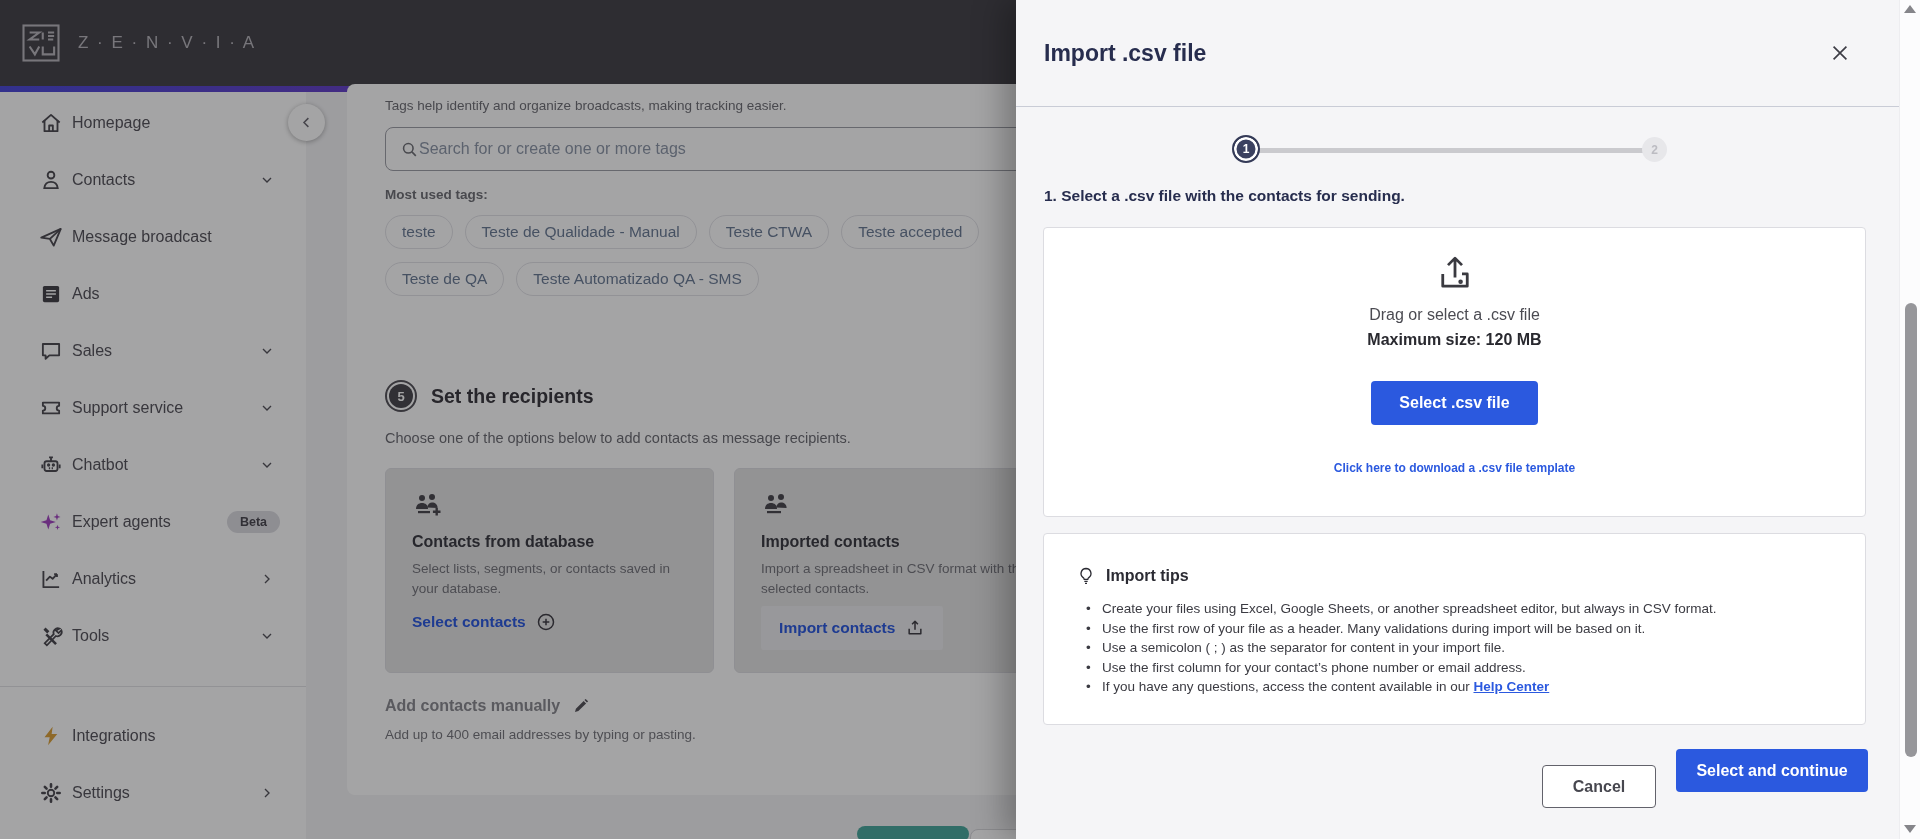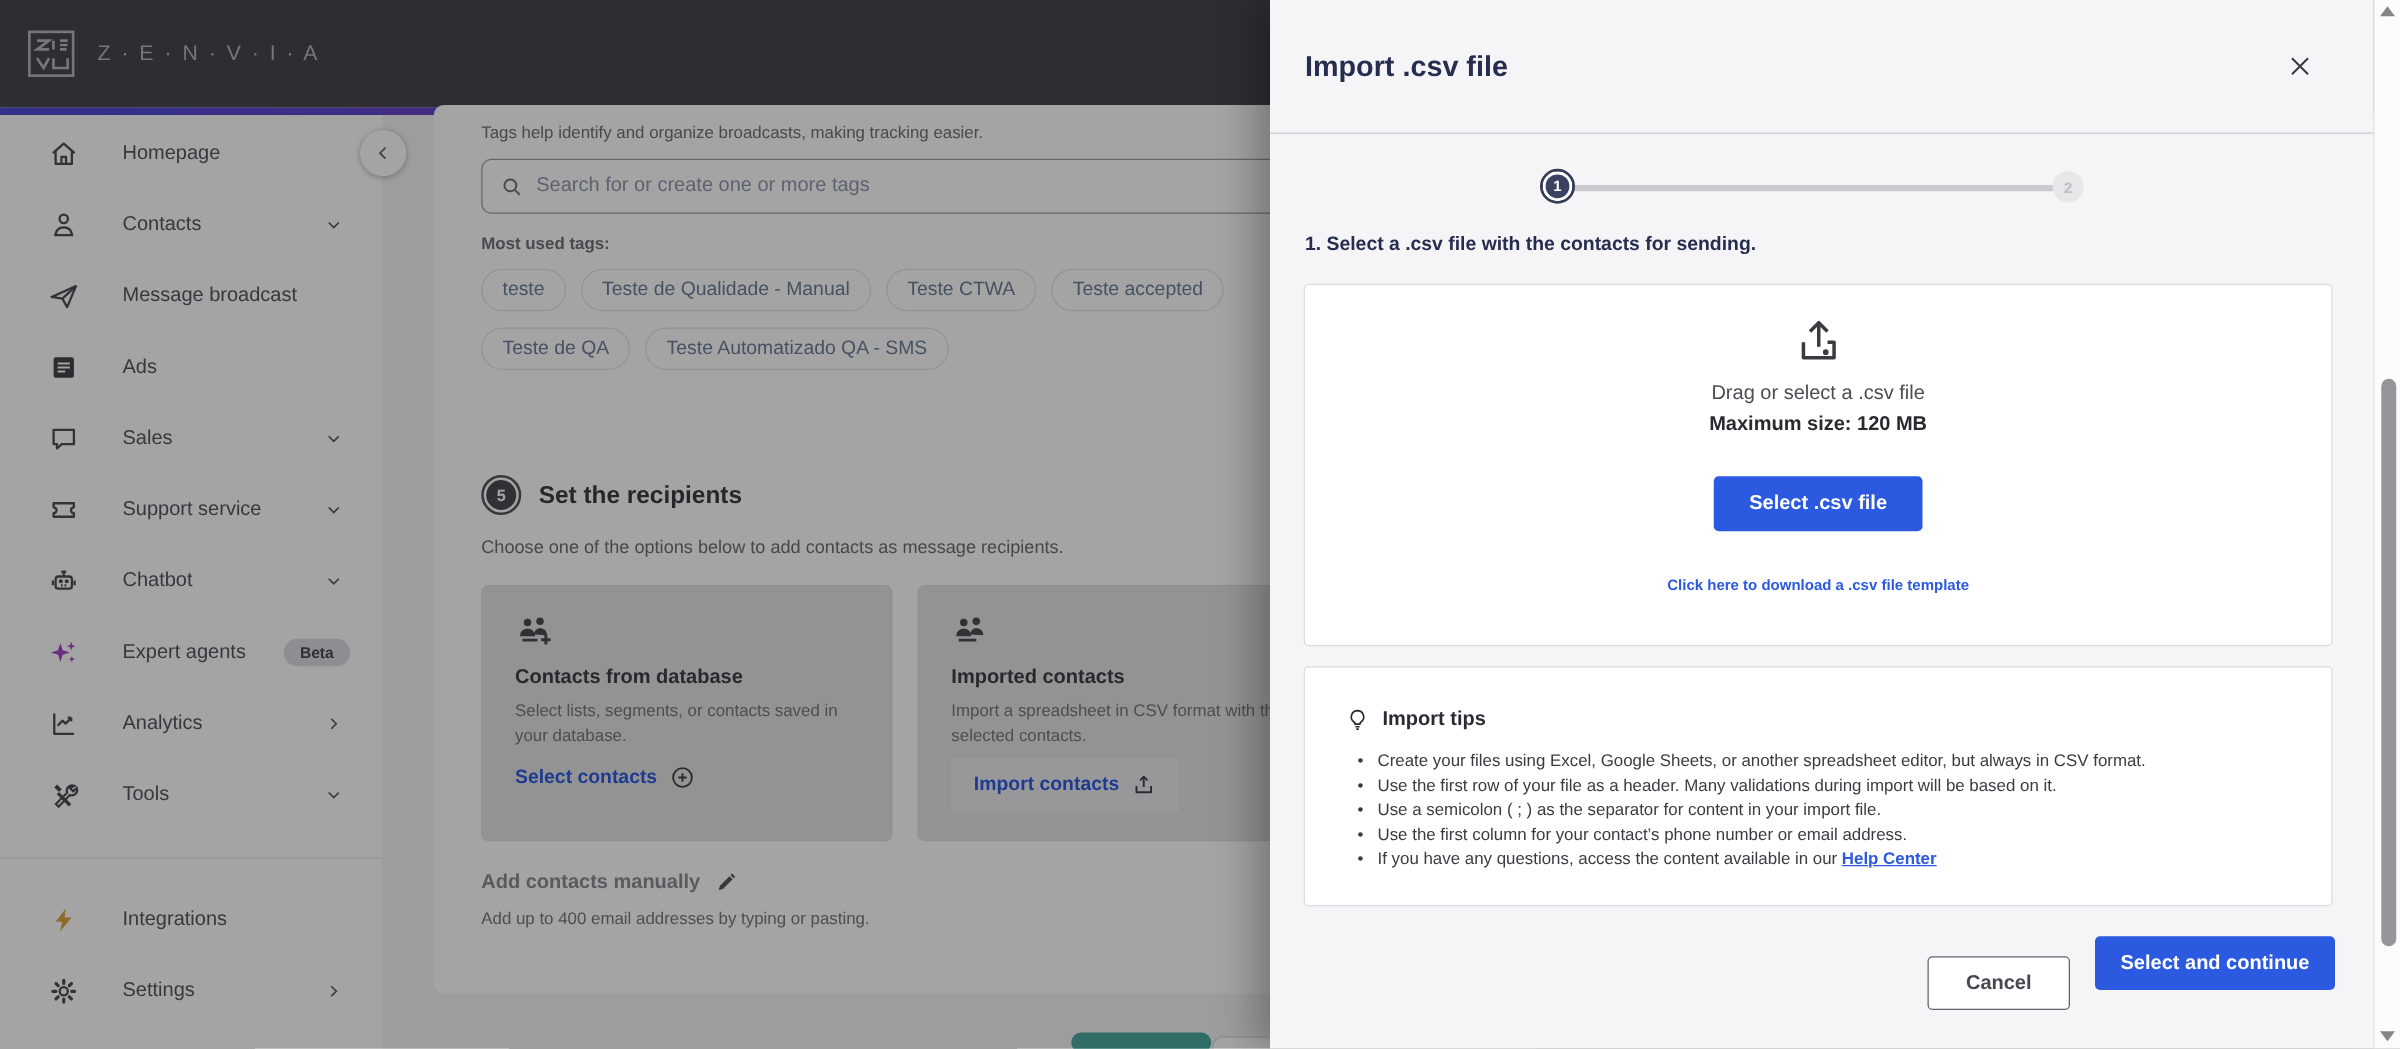--- a/index.html
+++ b/index.html
@@ -13,32 +13,32 @@
   .logo-wrap { display:flex; align-items:center; gap:16px; }
   .logo-glyph { width:42px; height:42px; }
   .logo-text { color:#b9b7bd; font-size:17px; letter-spacing:2px; }
   .grad { position:absolute; left:0; top:86px; width:100%; height:6px;
           background:linear-gradient(90deg,#4b49d8 0%,#6a40c6 22%,#9b2ba4 40%,#d11f84 58%,#e01d7b 100%); }
 
   .sidebar { position:absolute; left:0; top:92px; width:306px; height:747px; background:#ffffff; }
   .side-list { position:absolute; top:2px; left:0; width:100%; }
   .side-item { height:57px; display:flex; align-items:center; padding:0 26px 0 38px; cursor:pointer; }
   .side-item svg { flex:0 0 26px; }
-  .side-label { margin-left:34px; font-size:16px; color:#55535b; flex:1 1 auto; white-space:nowrap; }
+  .side-label { margin-left:8px; font-size:16px; color:#55535b; flex:1 1 auto; white-space:nowrap; }
   .side-trailing { color:#55535b; }
   .beta-badge { background:#dcdce1; color:#4a4850; font-size:12.5px; font-weight:bold; border-radius:12px; padding:4px 13px; }
   .side-divider { height:1px; background:#e2e2e6; margin:22px 0 20px 0; }
   .collapse-btn { position:absolute; left:288px; top:104px; width:37px; height:37px; border-radius:50%; background:#fff; border:none;
                   box-shadow:0 1px 5px rgba(0,0,0,.30); color:#6b6971; font-size:19px; cursor:pointer; z-index:2; display:flex; align-items:center; justify-content:center; }
 
   .content { position:absolute; left:306px; top:92px; width:1614px; height:747px; background:#f4f4f6; }
   .card { background:#fff; border-radius:8px; }
   .tags-card { position:absolute; left:41px; top:-8px; width:712px; height:302px; padding:14px 0 0 38px; }
   .tags-sub { font-size:13.5px; color:#6f6f76; }
-  .search-box { margin-top:14px; width:668px; height:44px; border:1px solid #9fa0a8; border-radius:8px; background:#fff; display:flex; align-items:center; padding:12px 14px; gap:10px; }
+  .search-box { margin-top:14px; width:668px; height:44px; border:1px solid #9fa0a8; border-radius:8px; background:#fff; display:flex; align-items:center; padding:12px 14px; }
   .search-box input { border:none; outline:none; flex:1; font-size:16px; color:#3c3c44; font-family:inherit; background:transparent; }
   .search-box input::placeholder { color:#8d97a8; }
   .most-used { margin-top:16px; font-size:13.5px; font-weight:bold; color:#6f7076; }
   .tag-row { display:flex; gap:12px; margin-top:13px; }
   .tag-pill { border:1px solid #e3e3e8; border-radius:17px; padding:7px 16px; font-size:15.5px; color:#6b7c96; background:#fff; white-space:nowrap; cursor:pointer; }
 
   .recip-card { position:absolute; left:41px; top:248px; width:712px; height:455px; padding:40px 0 0 38px; }
   .recip-head { display:flex; align-items:center; gap:14px; }
   .step-badge-outer { width:32px; height:32px; border-radius:50%; border:2px solid #55535a; display:flex; align-items:center; justify-content:center; }
   .step-badge-inner { width:24px; height:24px; border-radius:50%; background:#4a484f; color:#fff; font-size:13px; font-weight:bold; display:flex; align-items:center; justify-content:center; }

